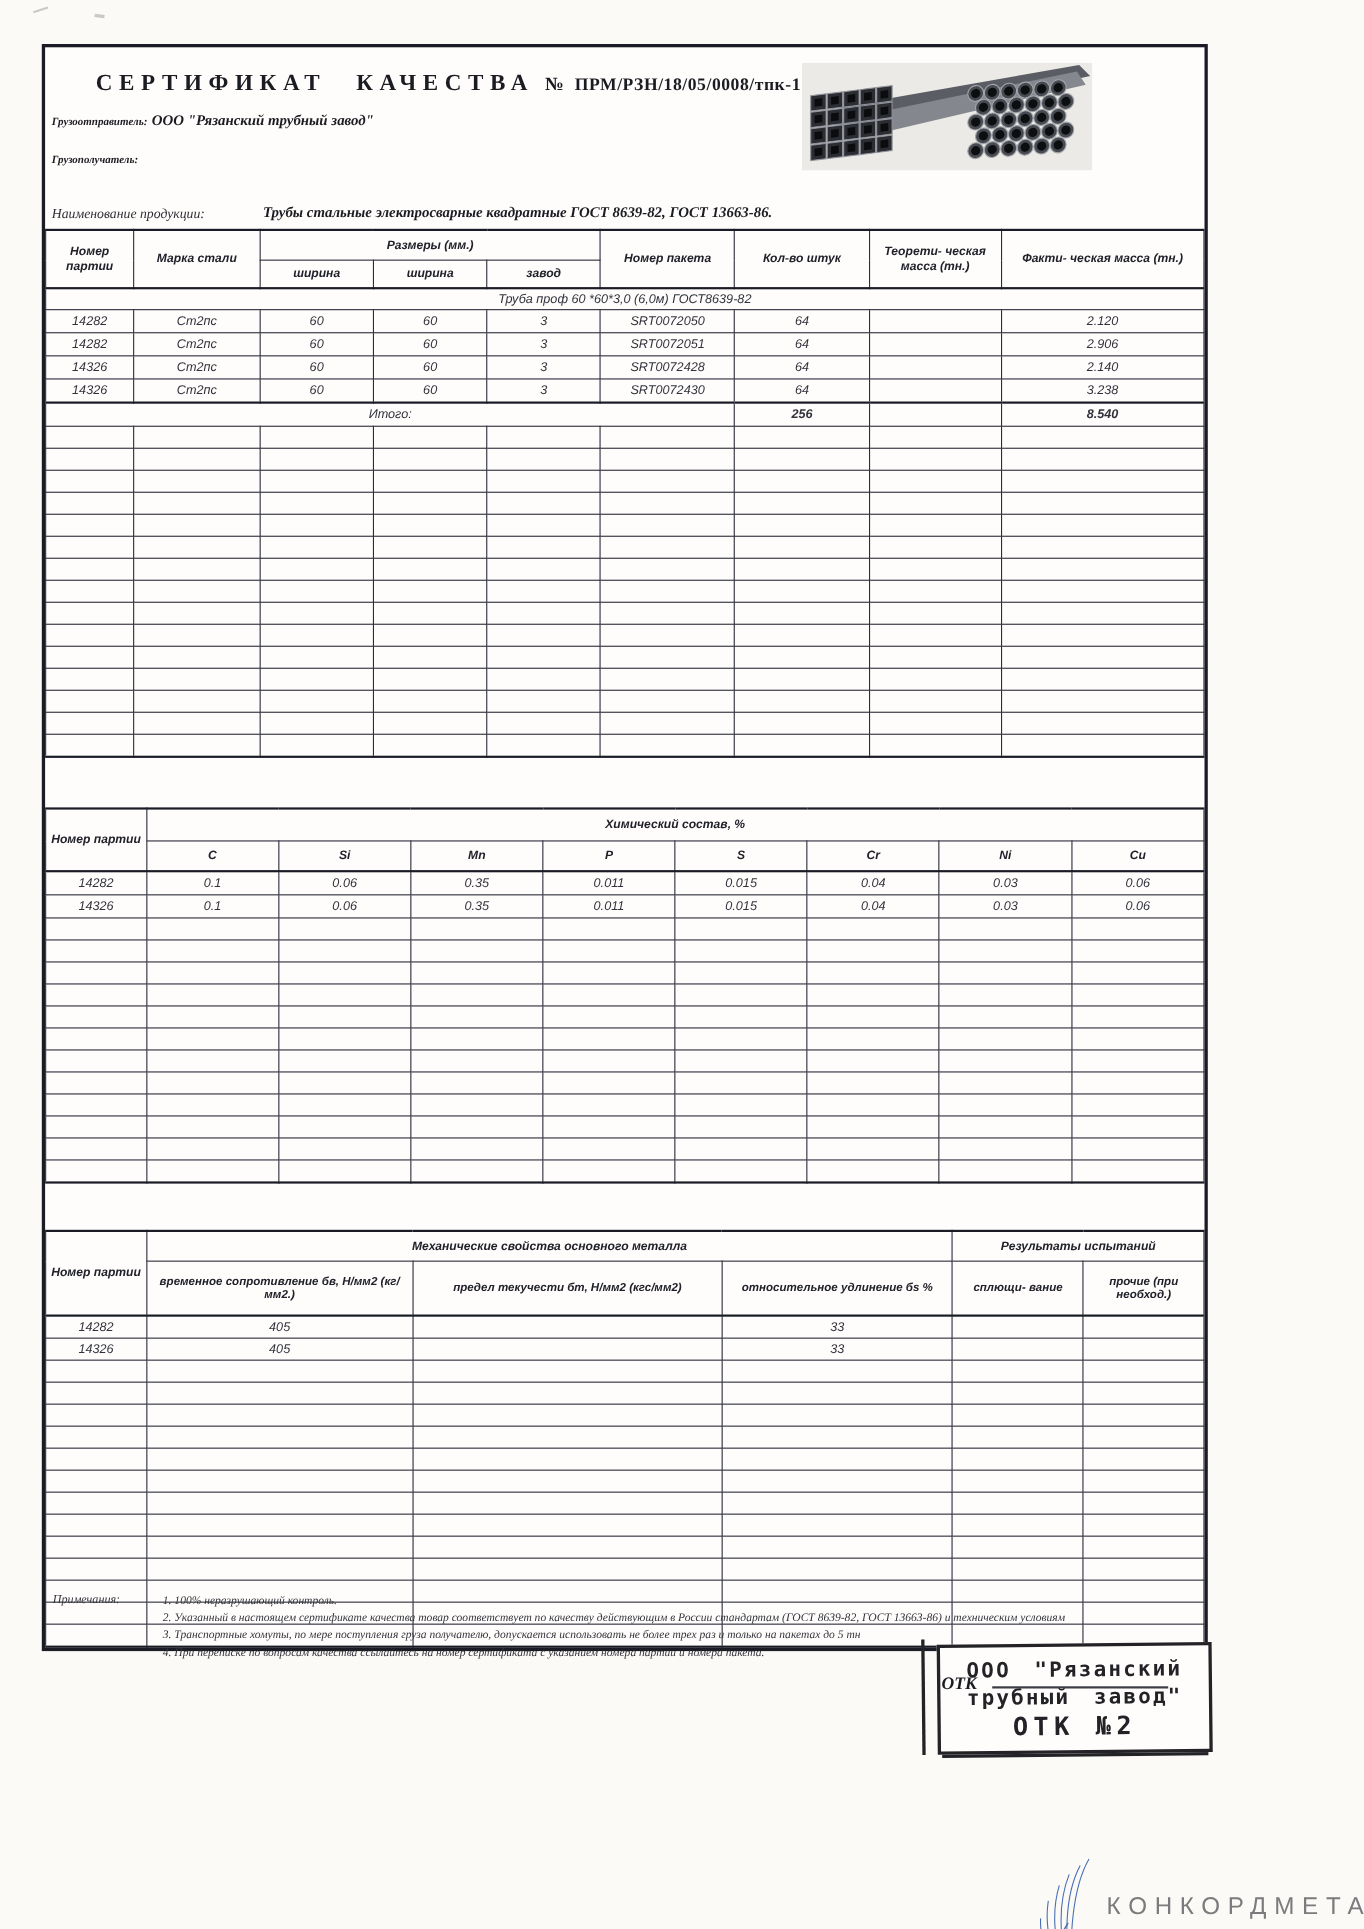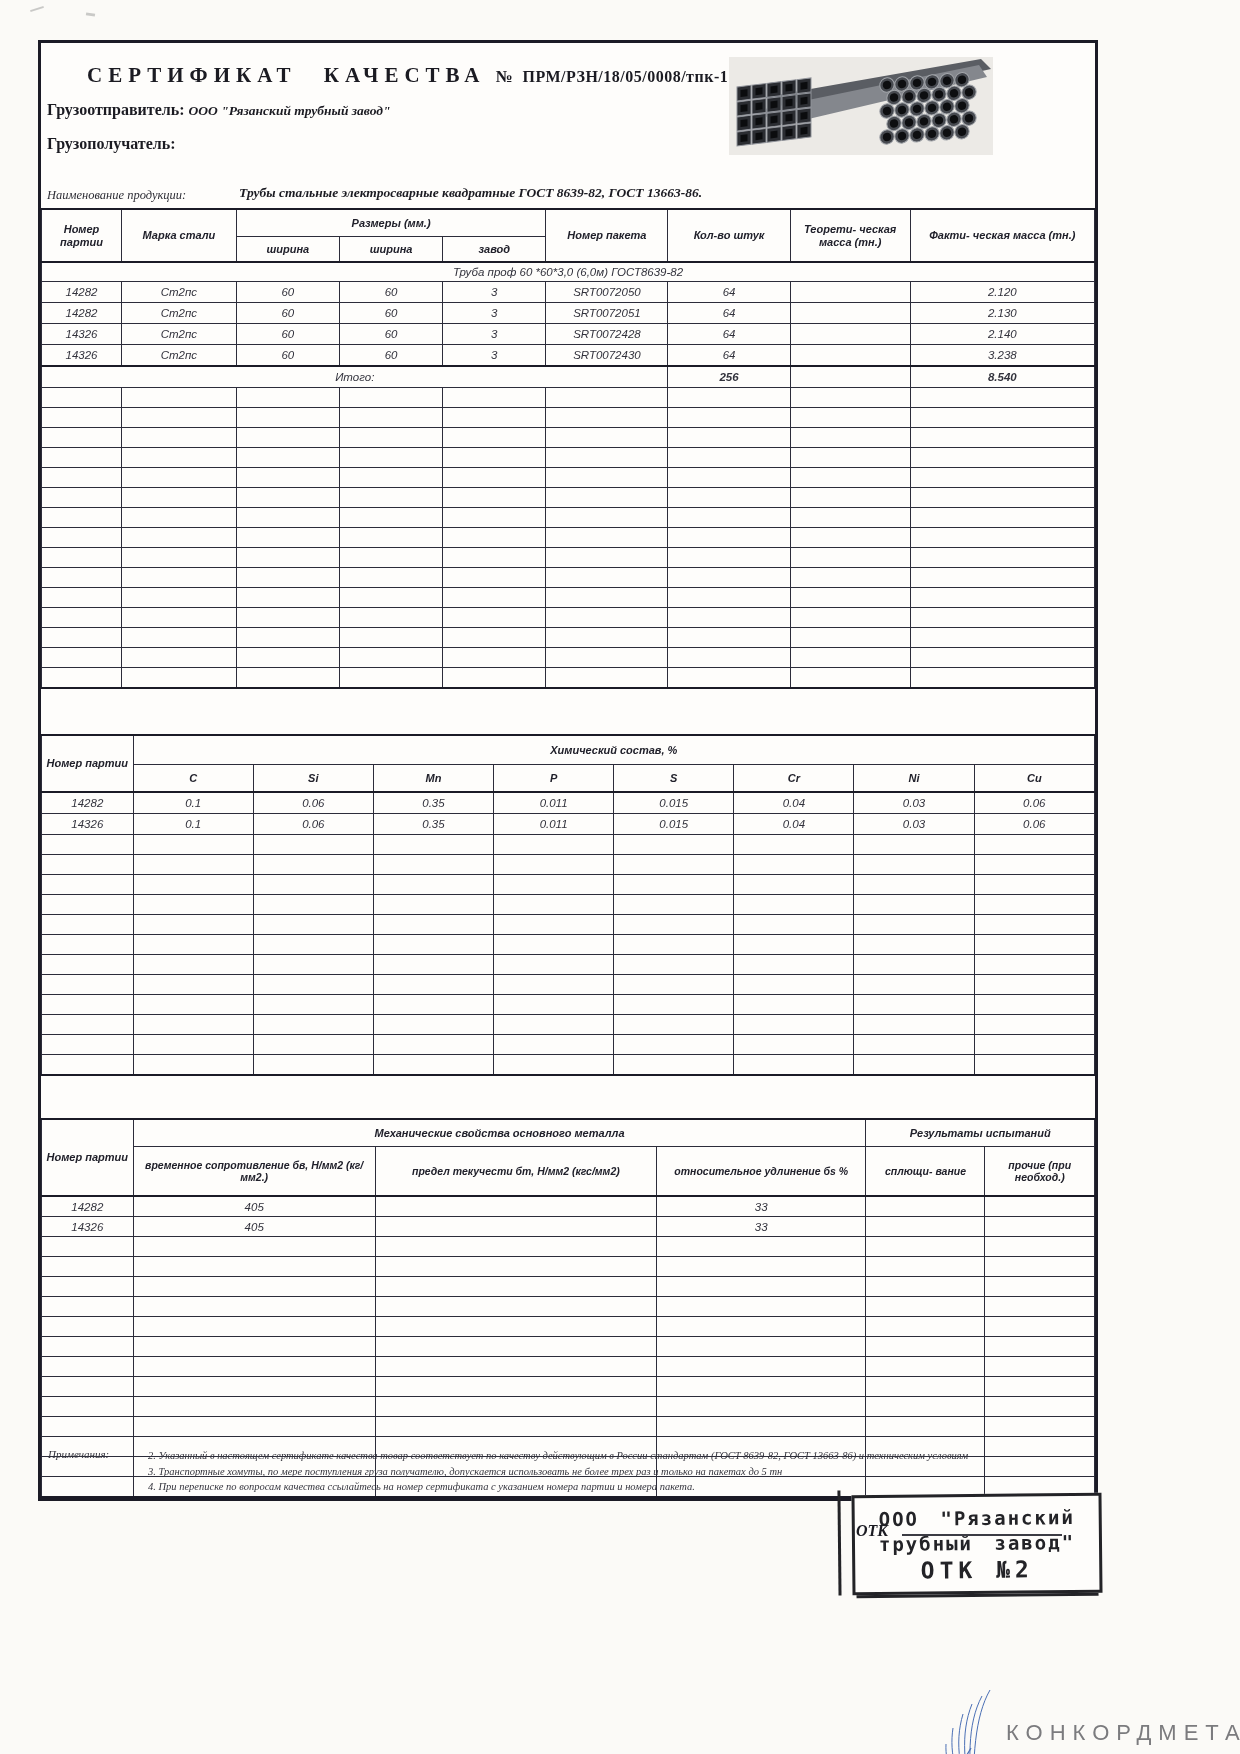--- a/index.html
+++ b/index.html
@@ -16,21 +16,21 @@
   .page-frame{
     position:absolute;left:38px;top:40px;width:1054px;
     border:3px solid #1b1b26;background:#fefdfb;
   }
   .hdr{position:relative;height:165px;}
   .title{position:absolute;left:46px;top:20px;white-space:nowrap;font-weight:bold;}
   .title .sp{font-size:21px;letter-spacing:6px;word-spacing:16px;}
   .title .no{font-size:17px;letter-spacing:2px;margin-left:6px;}
   .title .num{font-size:16px;letter-spacing:.5px;margin-left:4px;}
   .fline{position:absolute;left:6px;white-space:nowrap;}
-  .lbl-b{font-weight:bold;font-size:16px;}
+  .lbl-b{font-weight:bold;font-style:italic;font-size:10px;}
   .lbl{font-style:italic;font-size:12.5px;color:#2e2e36;}
   .val-b{font-weight:bold;font-style:italic;font-size:13.5px;}
   .pos1{top:58px;} .pos2{top:92px;} .pos3{top:117px;} .pos4{top:142px;}
   .at192{position:absolute;left:192px;top:0;}
   .at297{position:absolute;left:297px;top:0;}
   .pipes{position:absolute;left:688px;top:14px;}
 
   table.t{border-collapse:collapse;table-layout:fixed;width:100%;
     font-family:"Liberation Sans", sans-serif;border-top:2px solid #1b1b26;border-bottom:2px solid #1b1b26;}
   table.t td, table.t th{border:1px solid #2c2c3a;overflow:hidden;padding:0 2px;}
@@ -213,21 +213,21 @@
       </tr>
       <tr class="data">
         <td>14282</td>
         <td>Ст2пс</td>
         <td>60</td>
         <td>60</td>
         <td>3</td>
         <td>SRT0072051</td>
         <td>64</td>
         <td></td>
-        <td class="factv">2.130</td>
+        <td class="factv">2.906</td>
       </tr>
       <tr class="data">
         <td>14326</td>
         <td>Ст2пс</td>
         <td>60</td>
         <td>60</td>
         <td>3</td>
         <td>SRT0072428</td>
         <td>64</td>
         <td></td>
@@ -752,20 +752,21 @@
           <td></td>
           <td></td>
       </tr>
       </tbody>
   </table>
 </div>
 
 <div class="notes">
   <div class="nlabel">Примечания:</div>
   <div class="nitems">
+    <div>1. 100% неразрушающий контроль.</div>
     <div>2. Указанный в настоящем сертификате качества товар соответствует по качеству действующим в России стандартам (ГОСТ 8639-82, ГОСТ 13663-86) и техническим условиям</div>
     <div>3. Транспортные хомуты, по мере поступления груза получателю, допускается использовать не более трех раз и только на пакетах до 5 тн</div>
     <div>4. При переписке по вопросам качества ссылайтесь на номер сертификата с указанием номера партии и номера пакета.</div>
   </div>
 </div>
 
 <div class="stamp">
   <div class="s1">ООО "Рязанский</div>
   <div class="s2">трубный завод"</div>
   <div class="s3">ОТК №2</div>

